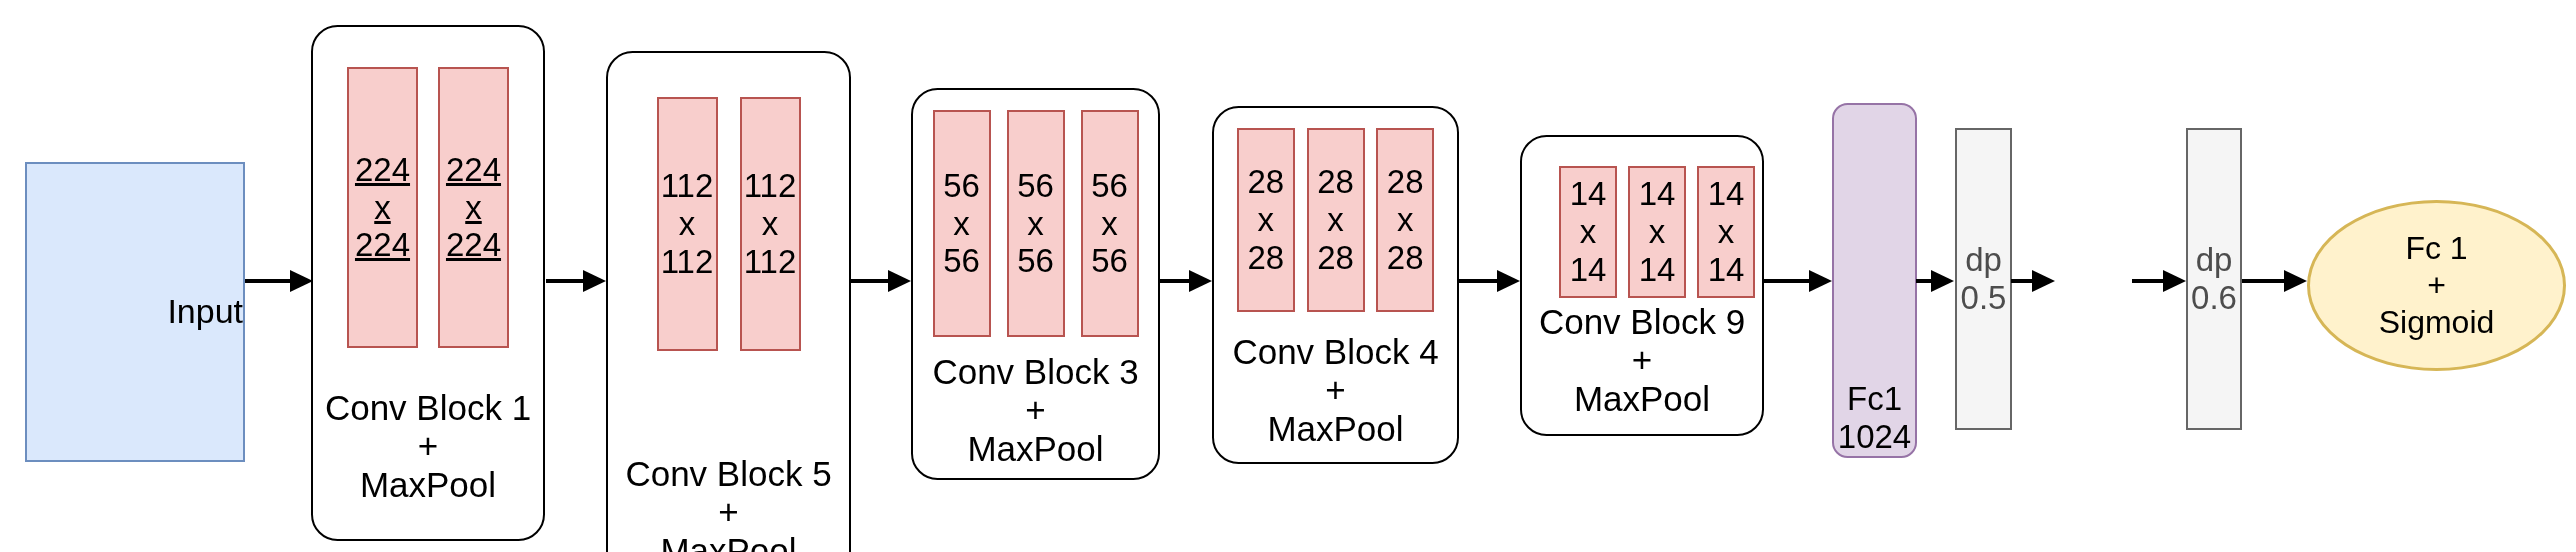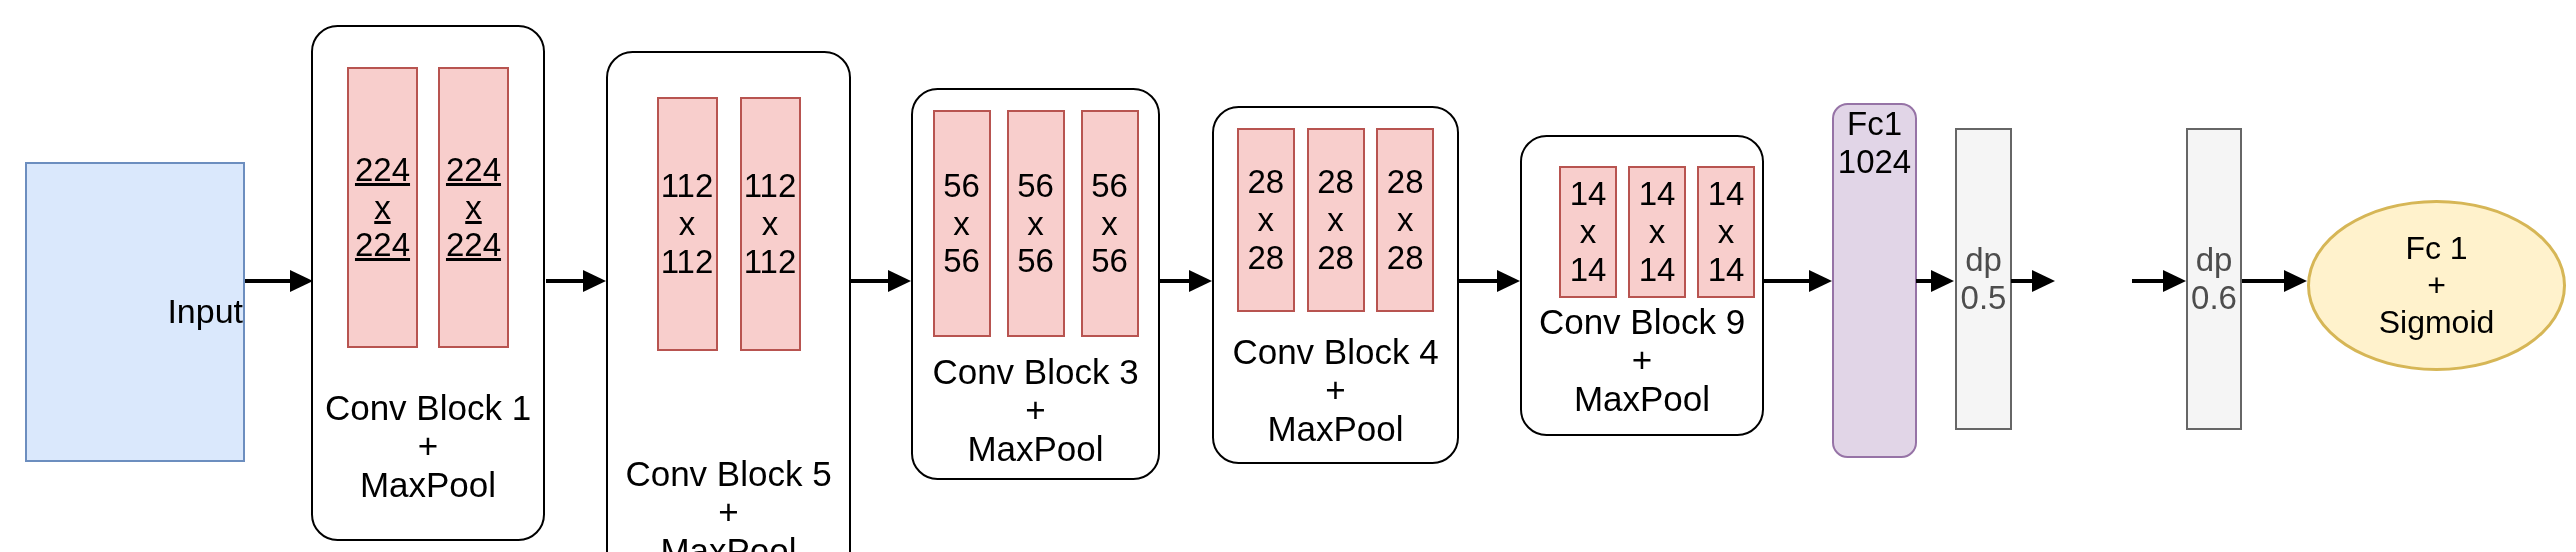--- a/index.html
+++ b/index.html
@@ -53,21 +53,21 @@
     left: 0; right: 0;
     font-size: 35px;
     line-height: 1.1;
   }
   
   .fc-node {
     position: absolute;
     background: #e1d5e7;
     border: 2.3px solid #9673a6;
     border-radius: 15.6px;
-    display: flex; align-items: flex-start; justify-content: center;
+    display: flex; align-items: flex-end; justify-content: center;
     font-size: 33px;
   }
   
   .dp-node {
     position: absolute;
     background: #f5f5f5;
     border: 2.3px solid #666666;
     color: #4d4d4d;
     display: flex; align-items: center; justify-content: center;
     font-size: 33px;

